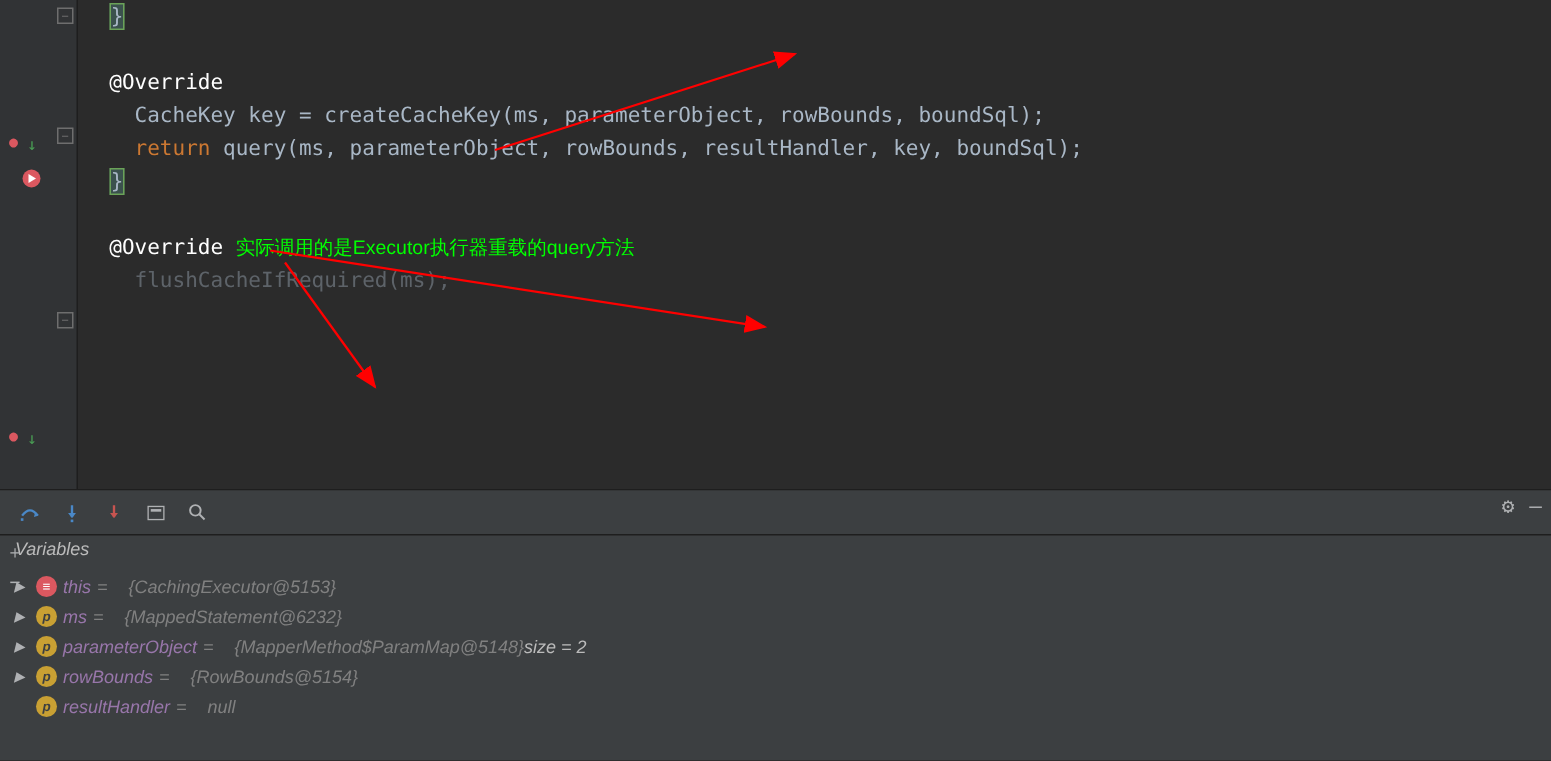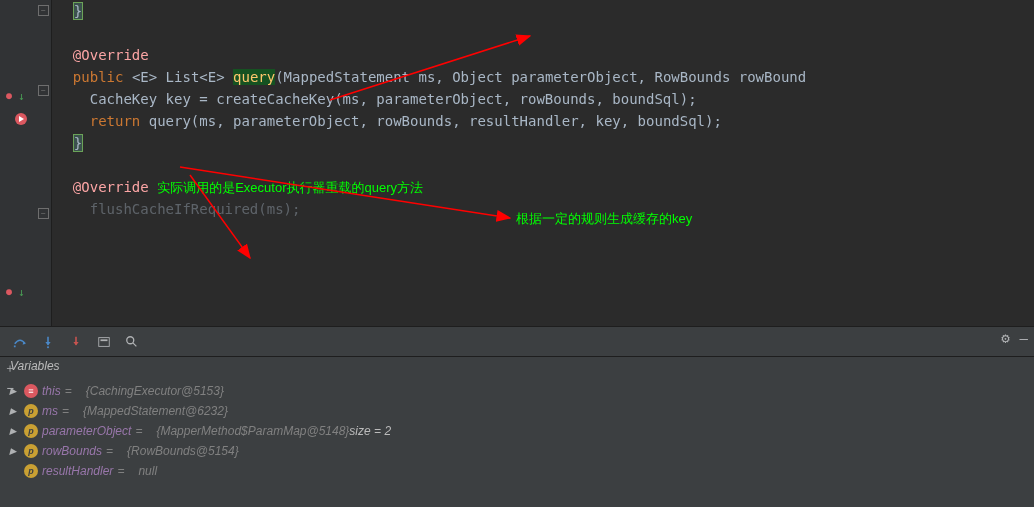--- a/index.html
+++ b/index.html
@@ -3,21 +3,21 @@
 <meta charset="utf-8">
 <style>
 * { margin:0; padding:0; box-sizing:border-box; }
 body { font-family:'Consolas','Monaco',monospace; font-size:14px; background:#2b2b2b; color:#a9b7c6; width:1034px; height:507px; overflow:hidden; position:relative; }
 .editor { position:relative; height:326px; background:#2b2b2b; }
 .gutter { position:absolute; left:0; top:0; width:52px; height:100%; background:#313335; border-right:1px solid #1e1e1e; }
 .code-area { position:absolute; left:52px; top:0; right:0; }
 .line { height:22px; line-height:22px; white-space:pre; padding-left:4px; position:relative; }
 .line.highlight { background:#214283; }
 .kw { color:#cc7832; }
-.ann { color:#fca5a5; }
+.ann { color:#ffffff; }
 .type { color:#a9b7c6; }
 .method { color:#ffc66d; }
 .hint { color:#606366; font-style:italic; }
 .selbg { background:#155221; }
 .brace-match { background:#3b514d; border:1px solid #6ba358; }
 .fold-marker { position:absolute; width:11px; height:11px; border:1px solid #6e6e6e; color:#6e6e6e; font-size:8px; line-height:9px; text-align:center; cursor:pointer; background:#313335; }
 .gutter-icon { position:absolute; font-size:10px; }
 .bp { color:#db5860; }
 .arrow-label { position:absolute; color:#00ff00; font-size:13px; font-family:'Microsoft YaHei',sans-serif; }
 svg.arrows { position:absolute; left:0; top:0; width:1034px; height:326px; pointer-events:none; }
@@ -58,41 +58,39 @@
         </svg>
     </div>
     <div class="gutter-icon bp" style="top:286px;left:6px;">●</div>
     <div class="gutter-icon" style="top:286px;left:18px;color:#499c54;font-size:11px;">↓</div>
   </div>
 
   <div class="code-area">
     <div class="line">  <span class="brace-match">}</span></div>
     <div class="line"></div>
     <div class="line">  <span class="ann">@Override</span></div>
-    <div class="line">  <span class="kw">public</span> <span class="type">&lt;E&gt; List&lt;E&gt; </span><span class="method selbg">query</span><span>(MappedStatement ms, Object parameterObject, RowBounds rowBound</span></div>
     <div class="line">    <span>CacheKey key = createCacheKey(ms, parameterObject, rowBounds, boundSql);</span></div>
     <div class="line">    <span class="kw">return</span><span> query(ms, parameterObject, rowBounds, resultHandler, key, boundSql);</span></div>
     <div class="line">  <span class="brace-match">}</span></div>
     <div class="line"></div>
     <div class="line">  <span class="ann">@Override</span> <span class="arrow-label" style="position:static;">实际调用的是Executor执行器重载的query方法</span></div>
     <div class="line" style="opacity:.4">    <span>flushCacheIfRequired(ms);</span></div>
   </div>
 
   <svg class="arrows">
     <defs>
         <marker id="ah" markerWidth="10" markerHeight="8" refX="9" refY="4" orient="auto">
           <path d="M0,0 L10,4 L0,8 Z" fill="#ff0000"></path>
         </marker>
       </defs>
     <line x1="330" y1="100" x2="530" y2="36" stroke="#ff0000" stroke-width="1.5" marker-end="url(#ah)"></line>
     <line x1="180" y1="167" x2="510" y2="218" stroke="#ff0000" stroke-width="1.5" marker-end="url(#ah)"></line>
     <line x1="190" y1="175" x2="250" y2="258" stroke="#ff0000" stroke-width="1.5" marker-end="url(#ah)"></line>
   </svg>
 
-  <div class="arrow-label" style="left:516px;top:210px;">根据一定的规则生成缓存的key</div>
 </div>
 
 <div class="debug-panel">
   <div class="debug-toolbar">
     <div class="dtool">
         <svg viewBox="0 0 16 16">
           <path d="M2 10 Q8 2 14 10" stroke="#4a88c7" fill="none" stroke-width="1.8"></path>
           <path d="M12 7 L14 10 L11 11" fill="#4a88c7"></path>
           <rect x="1" y="12" width="2" height="2" fill="#4a88c7"></rect>
         </svg>

